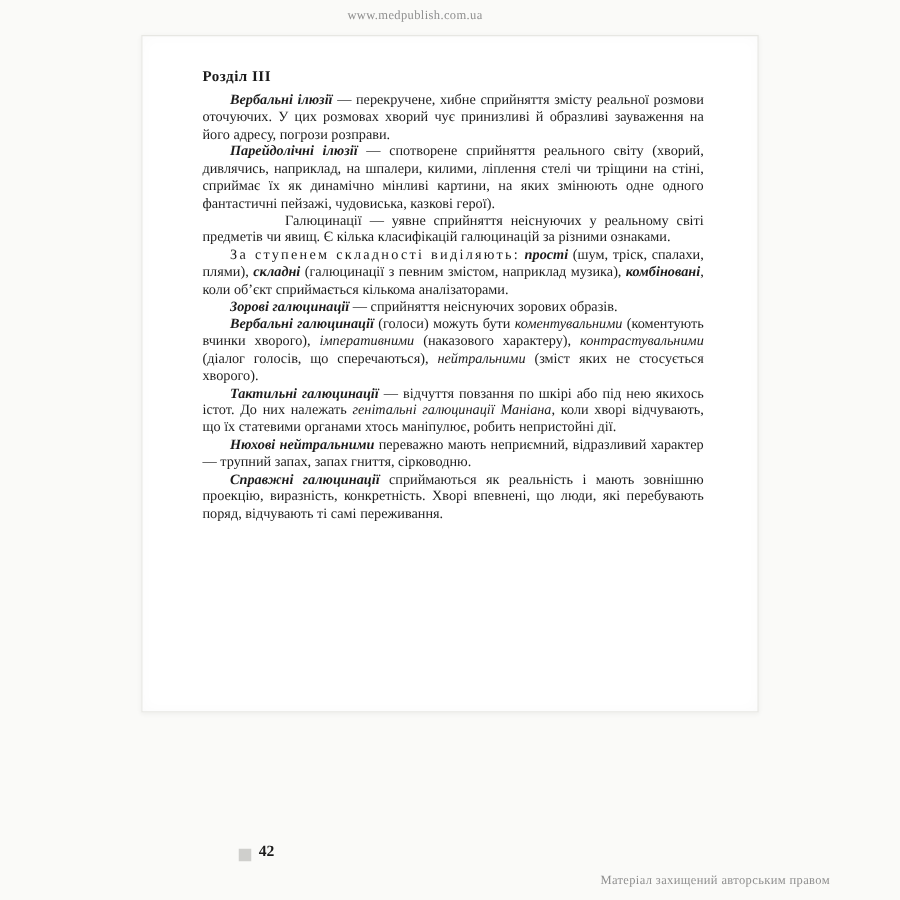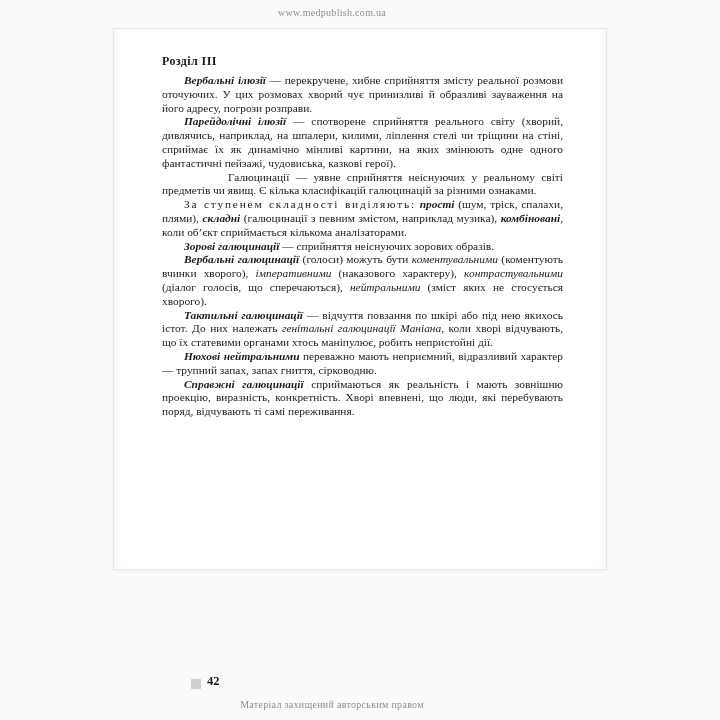--- a/index.html
+++ b/index.html
@@ -12,21 +12,21 @@
   .watermark {
     position: absolute;
     left: 0; width: 664px;
     text-align: center;
     font-family: Liberation Serif, serif;
     color: #8f8f8f;
     font-size: 10px;
     letter-spacing: 0.3px;
   }
   .watermark.top { top: 7px; }
-  .watermark.bottom { top: 699px; }
+  .watermark.bottom { top: 699px; text-align: right; }
   .page {
     position: absolute;
     left: 113px; top: 28px;
     width: 494px; height: 542px;
     background: #ffffff;
     border: 1px solid #e7e7e3;
     box-shadow: 0 1px 4px rgba(0,0,0,0.05), inset 0 0 12px rgba(0,0,0,0.02);
   }
   .chapter {
     position: absolute;

